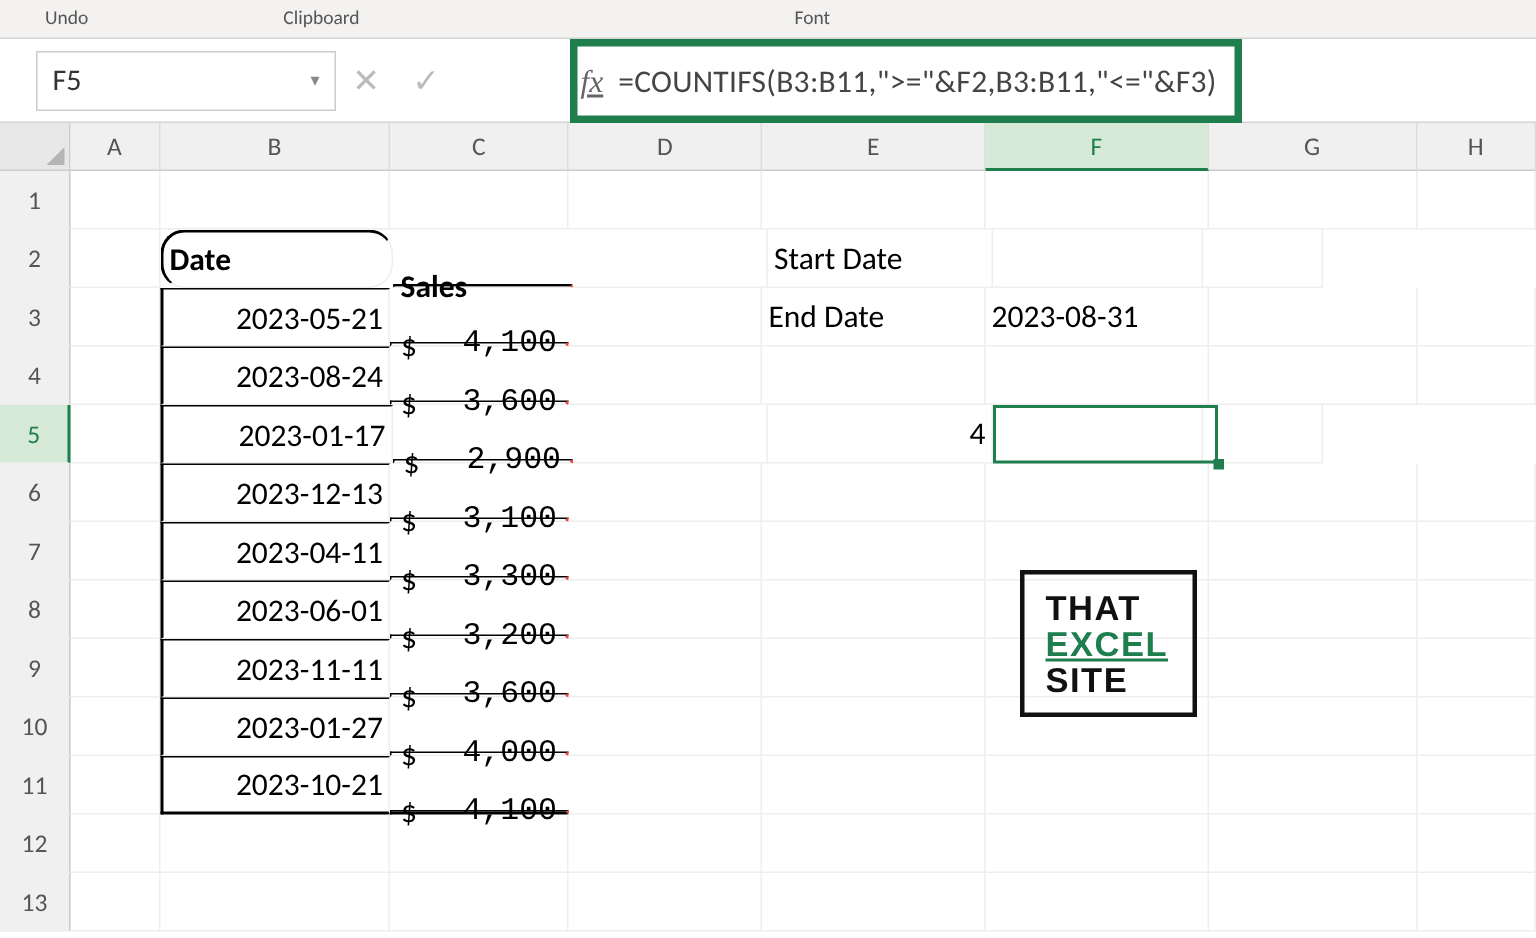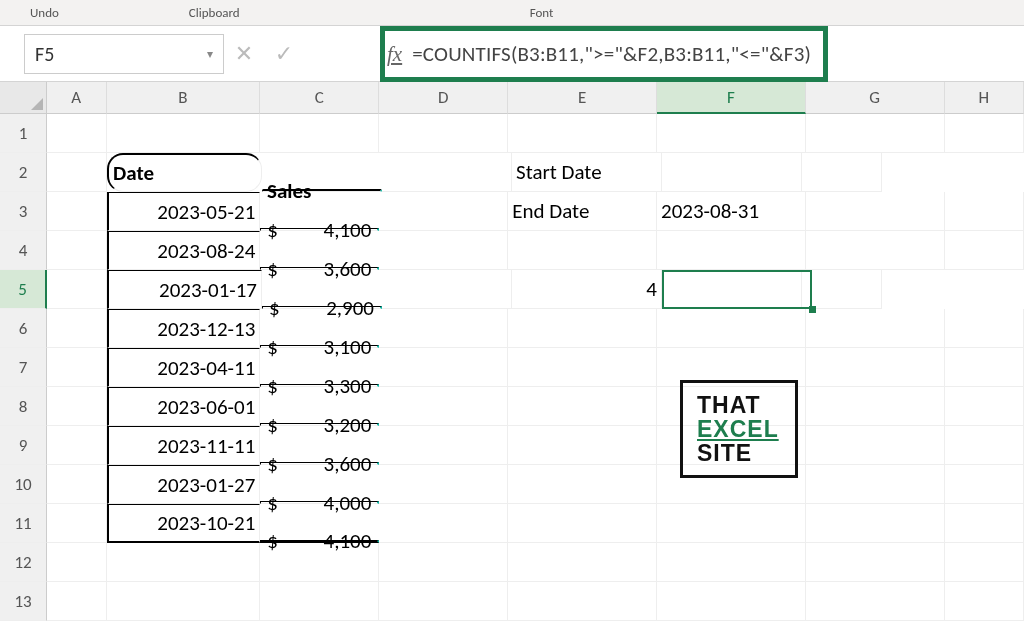--- a/index.html
+++ b/index.html
@@ -25,23 +25,23 @@
 .rowheads div { height: 39px; border-right: 1px solid #ccc; border-bottom: 1px solid #eee; background: #f0f0f0; font-size: 17px; color: #555; display: flex; align-items: center; justify-content: center; }
 .rowheads .active { background: #d6e8d6; border-right: 2px solid #1e7e4e; color: #1e7e4e; font-weight: 500; }
 .grid { position: absolute; left: 47px; top: 32px; right: 0; bottom: 0; }
 .grid-row { height: 39px; display: flex; }
 .cell { border-right: 1px solid #eee; border-bottom: 1px solid #eee; font-size: 21px; display: flex; align-items: center; padding: 0 4px; position: relative; }
 .wA { width: 60px; } .wB { width: 155px; } .wC { width: 120px; } .wD { width: 130px; } .wE { width: 150px; } .wF { width: 150px; } .wG { width: 140px; } .wH { width: 80px; }
 .bold { font-weight: 600; }
 .right { justify-content: flex-end; text-align: right; }
 .money { justify-content: space-between; }
 .money .ds { padding-left: 2px; }
-.money .amt { padding-right: 2px; text-align: right; }
-
-.bt { border-top: 2px solid #000; border-radius: 16px; } .bb { border-bottom: 2px solid #000; } .bl { border-left: 2px solid #000; } .br { border-right: 2px solid #14b8a6; margin-top: 36px; }
+.money .amt { padding-right: 2px; text-align: right; font-family: Liberation Mono, monospace; }
+
+.bt { border-top: 2px solid #000; border-radius: 16px; } .bb { border-bottom: 2px solid #000; } .bl { border-left: 2px solid #000; } .br { border-right: 2px solid #ef4444; margin-top: 36px; }
 .bti { border-top: 1px solid #000; } .bli { border-left: 1px solid #000; }
 .sel-outline { position: absolute; border: 2px solid #1e7e4e; pointer-events: none; }
 .sel-handle { position: absolute; width: 7px; height: 7px; background: #1e7e4e; pointer-events: none; }
 .logo-box { position: absolute; border: 3px solid #111; padding: 10px 16px 10px 14px; font-family: Impact, "Arial Black", sans-serif; font-weight: 700; font-size: 23px; line-height: 1.05; letter-spacing: 1px; }
 .logo-box .l1 { color: #111; } .logo-box .l2 { color: #1e7e4e; text-decoration: underline; } .logo-box .l3 { color: #111; }
 </style>
 </head>
 <body>
 
 <div class="ribbon-strip">

